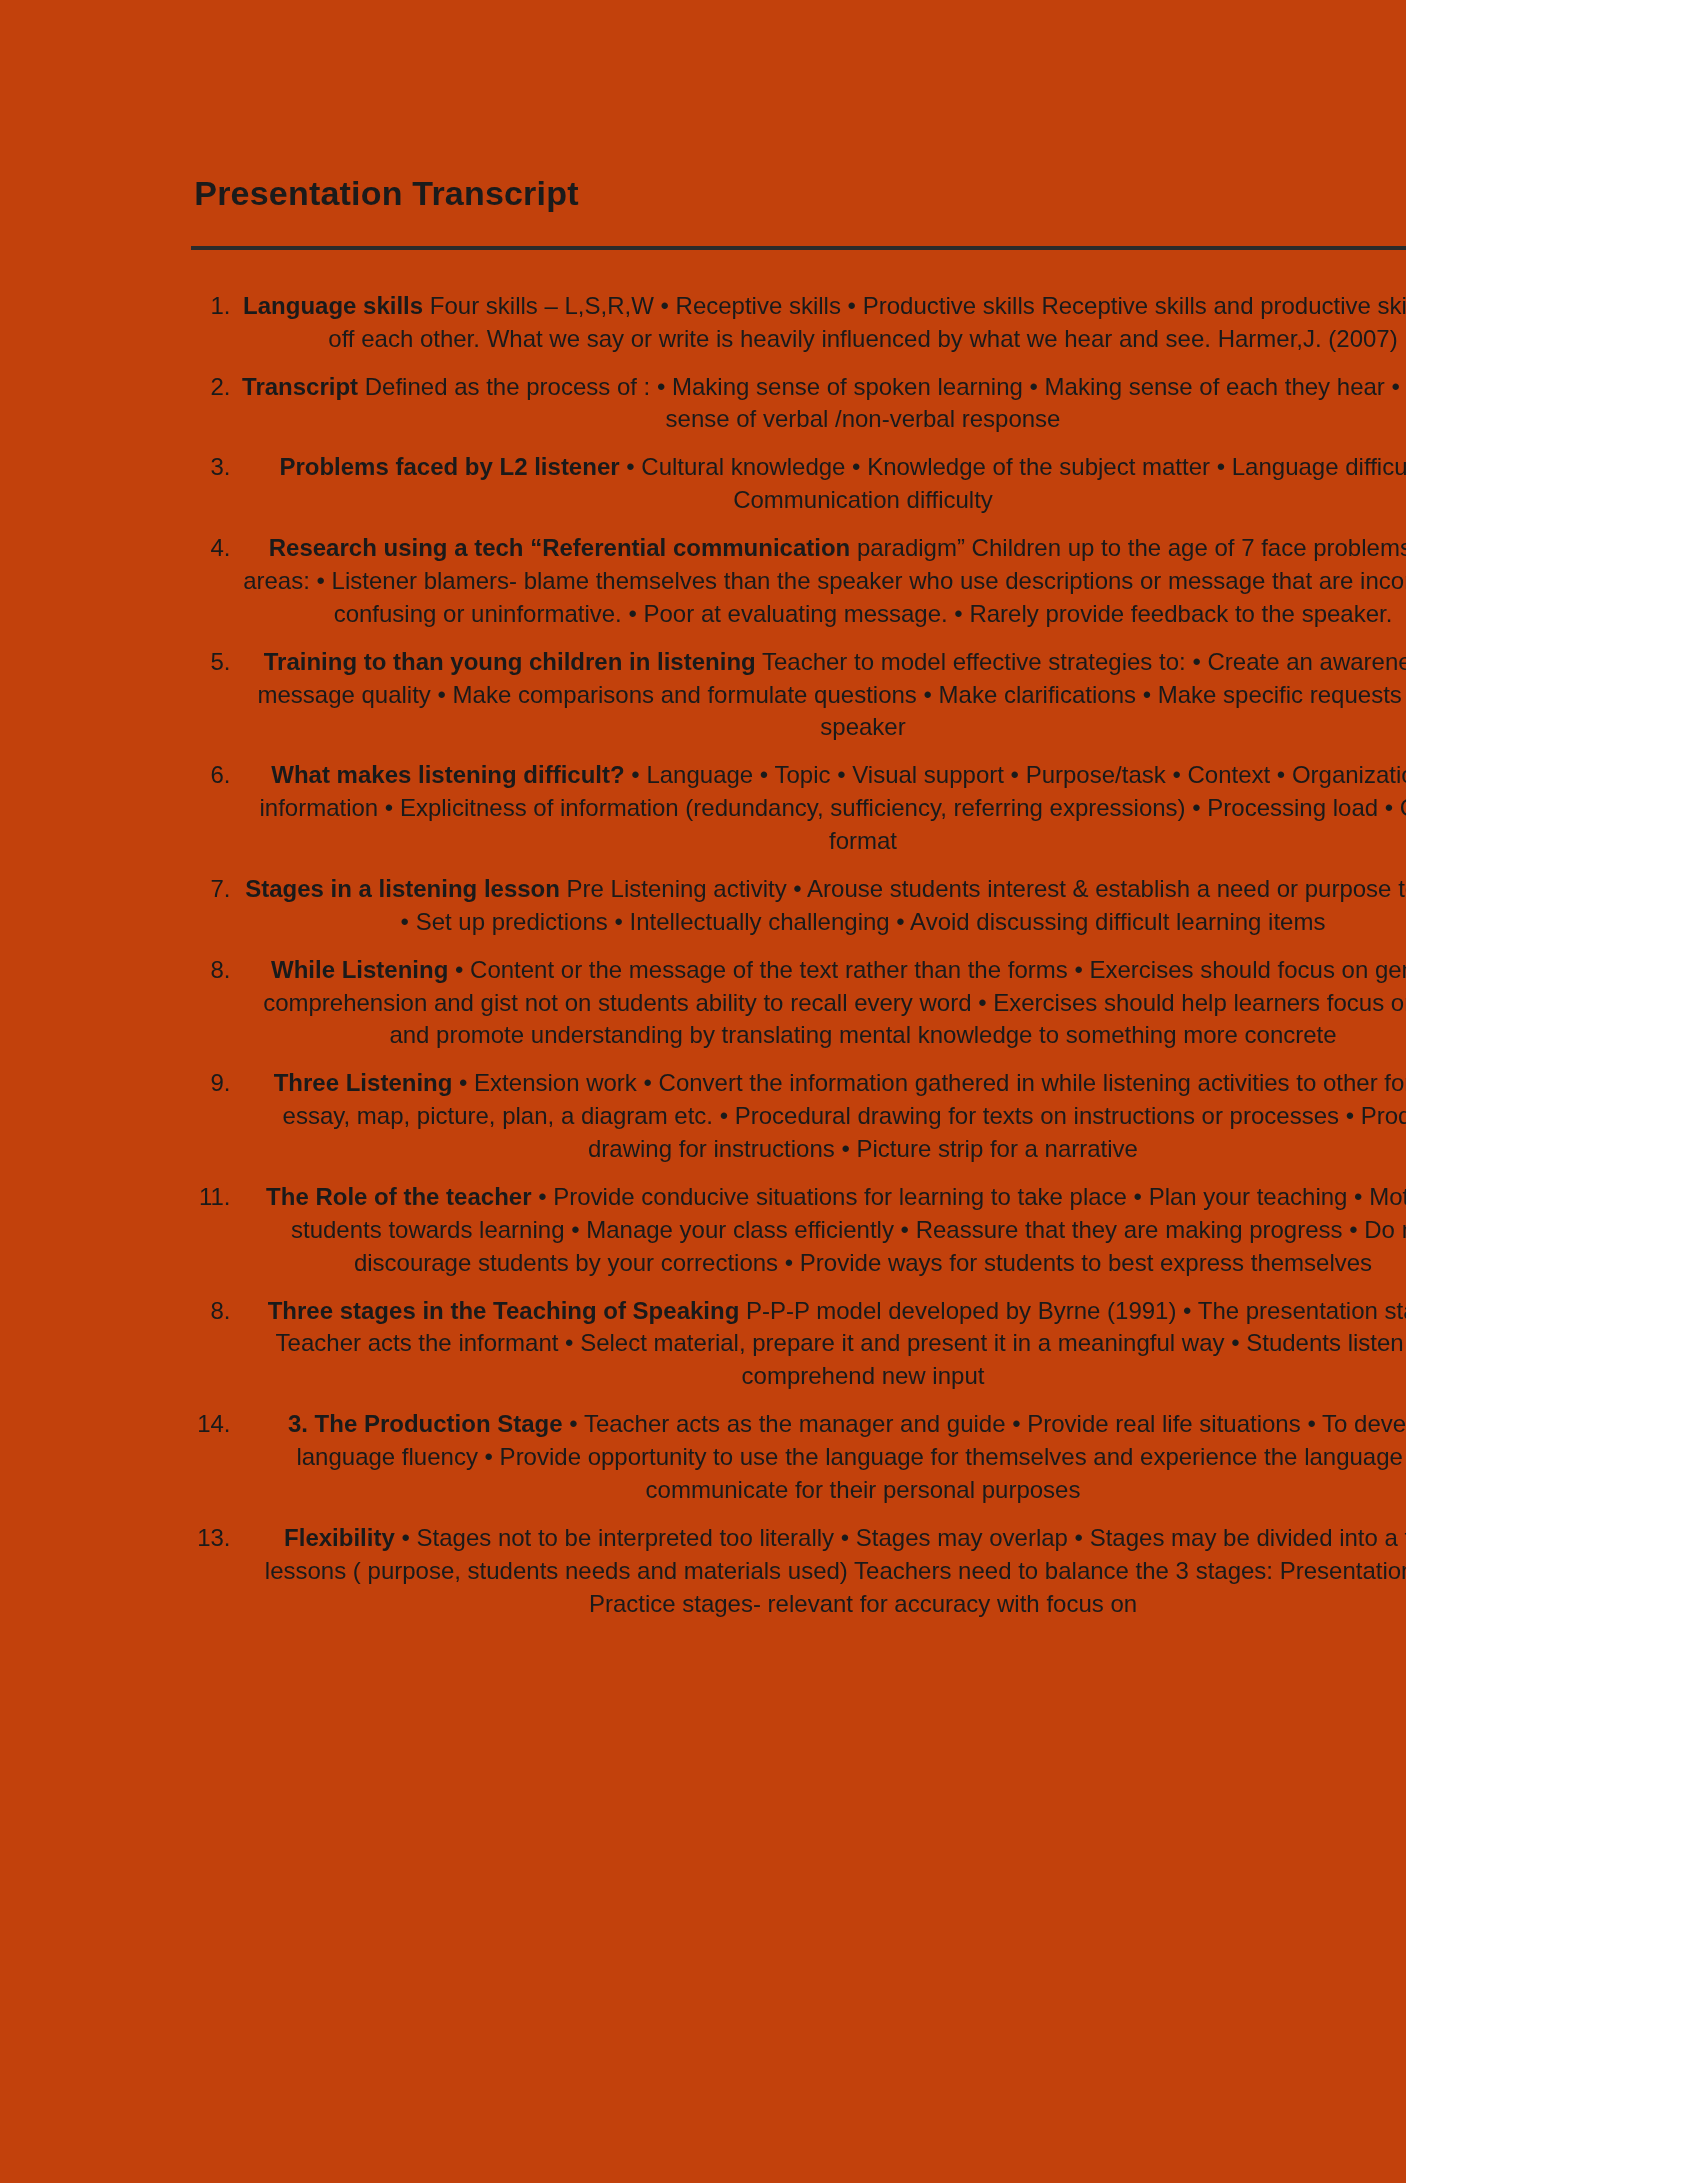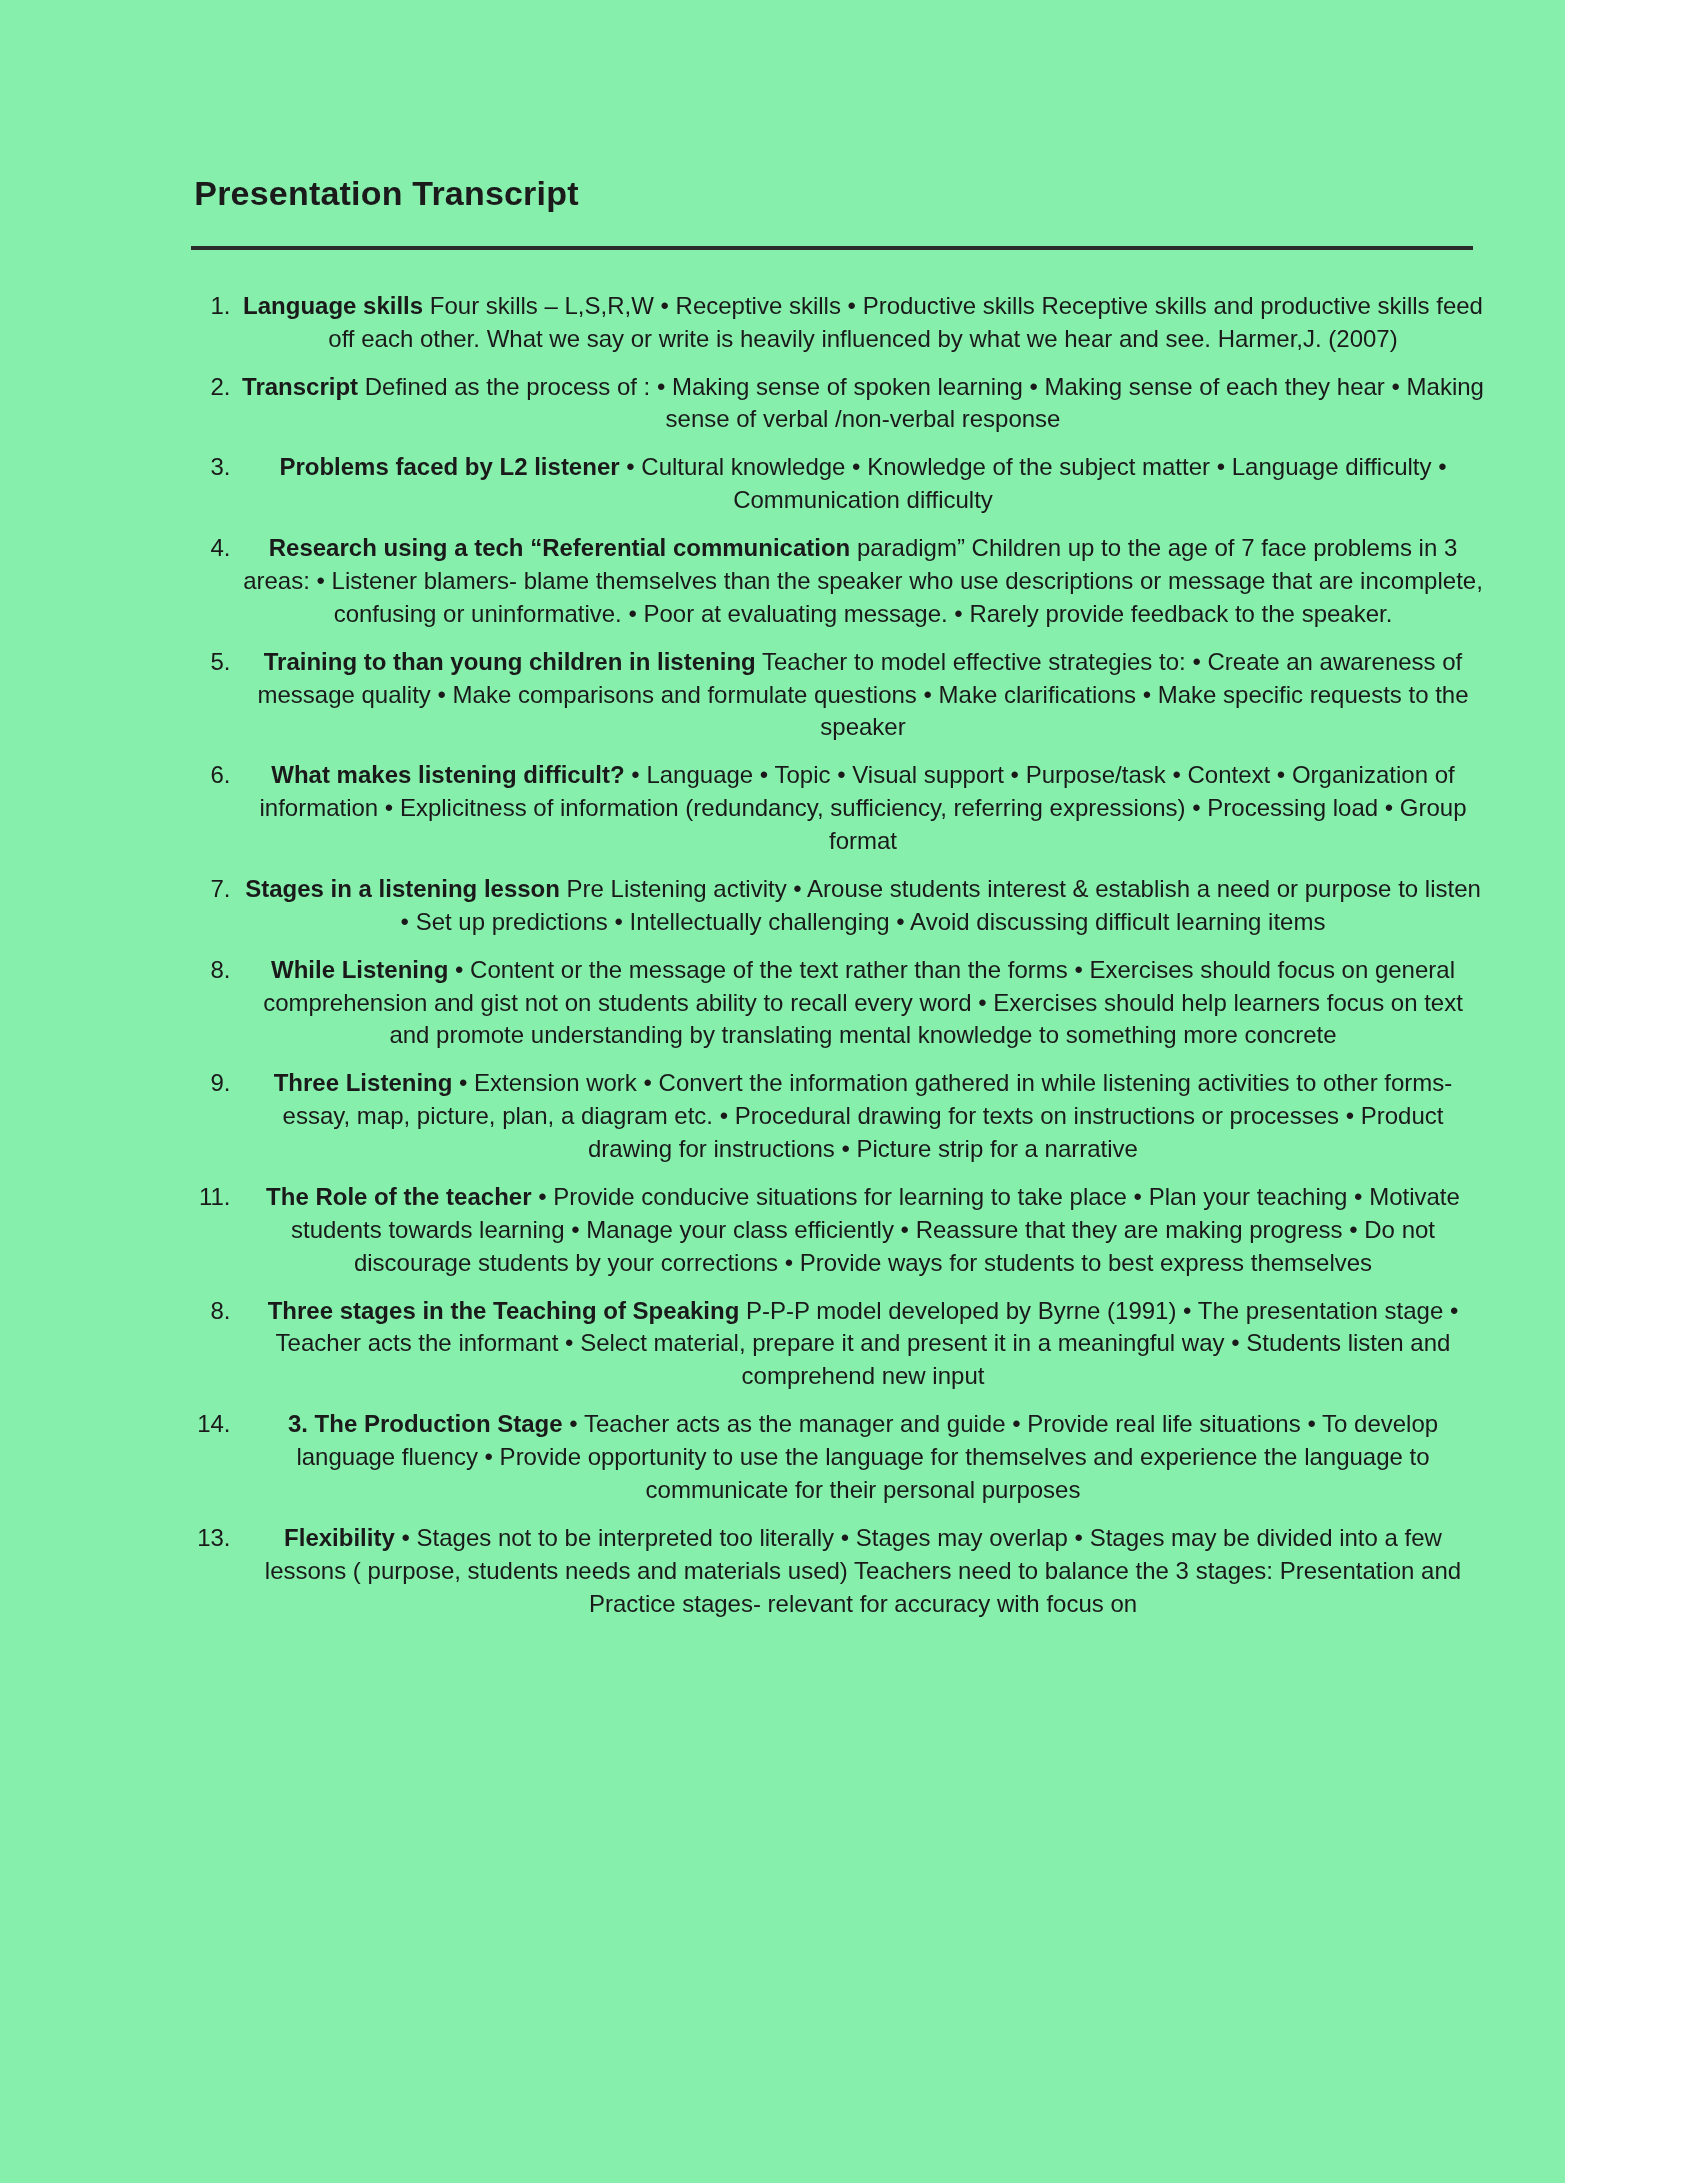--- a/index.html
+++ b/index.html
@@ -9,23 +9,23 @@
   }
   body {
     width: 1687px;
     height: 2183px;
     font-family: "Liberation Sans", sans-serif;
     color: #1a1a1a;
     -webkit-font-smoothing: antialiased;
   }
   .page {
     position: relative;
-    width: 1565px;
+    width: 1406px;
     height: 2183px;
-    background: #86efac;
+    background: #c2410c;
     box-sizing: border-box;
     padding: 0;
     overflow: hidden;
   }
   .content-frame {
     position: absolute;
     left: 191px;
     top: 173px;
     width: 1293px;
   }

